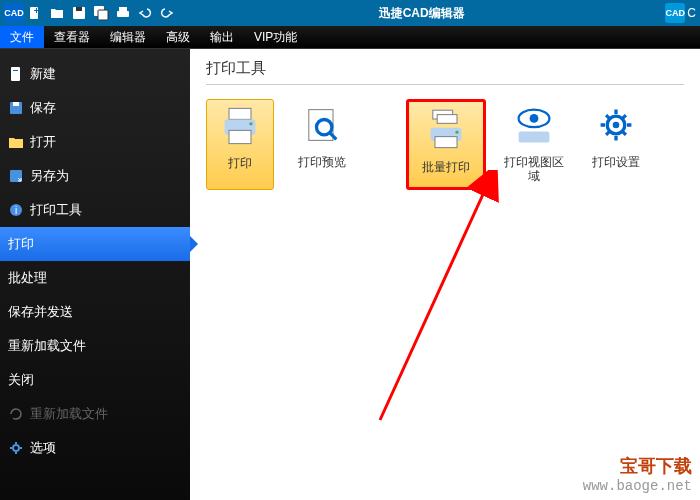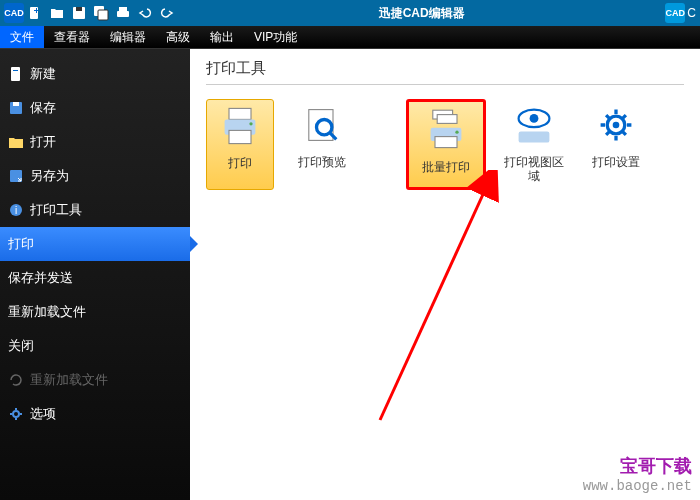--- a/index.html
+++ b/index.html
@@ -30,21 +30,21 @@
 .content-title { font-size: 15px; color: #333; padding-bottom: 6px; border-bottom: 1px solid #ccc; margin-bottom: 14px; }
 .tools { display: flex; gap: 14px; flex-wrap: wrap; }
 .tool { width: 68px; display: flex; flex-direction: column; align-items: center; gap: 8px; cursor: pointer; padding: 4px 0 6px; }
 .tool.highlight { background: linear-gradient(#ffe9a8, #ffcc4d); border: 1px solid #e6a800; border-radius: 3px; }
 .tool.red-box { border: 3px solid #ff0000; padding: 6px 4px 8px; width: 80px; margin-left: 36px; }
 .tool-icon { width: 44px; height: 44px; display: flex; align-items: center; justify-content: center; }
 .tool-label { font-size: 12px; color: #333; text-align: center; line-height: 1.2; }
 
 .arrow { position: absolute; pointer-events: none; }
 .watermark { position: absolute; right: 8px; bottom: 6px; text-align: right; pointer-events: none; }
-.watermark .brand { font-size: 18px; font-weight: bold; color: #a21caf; }
+.watermark .brand { font-size: 18px; font-weight: bold; color: #c2410c; }
 .watermark .url { font-size: 14px; color: #999; font-family: Liberation Mono, monospace; }
 </style>
 </head>
 <body>
 
 <div class="titlebar">
   <div class="logo">CAD</div>
   <div class="tb-btn">
       <svg viewBox="0 0 16 16">
         <rect x="3" y="2" width="8" height="12" fill="#fff" rx="1"></rect>
@@ -140,20 +140,23 @@
         <span class="side-icon">
           <svg viewBox="0 0 16 16">
             <circle cx="8" cy="8" r="6" fill="#4a90e2"></circle>
             <text x="8" y="12" fill="#fff" font-size="10" text-anchor="middle">i</text>
           </svg>
         </span>
         <span>打印工具</span>
       </div>
     <div class="side-item active">
         <span>打印</span>
+      </div>
+    <div class="side-item">
+        <span>批处理</span>
       </div>
     <div class="side-item">
         <span>保存并发送</span>
       </div>
     <div class="side-item">
         <span>重新加载文件</span>
       </div>
     <div class="side-item">
         <span>关闭</span>
       </div>

